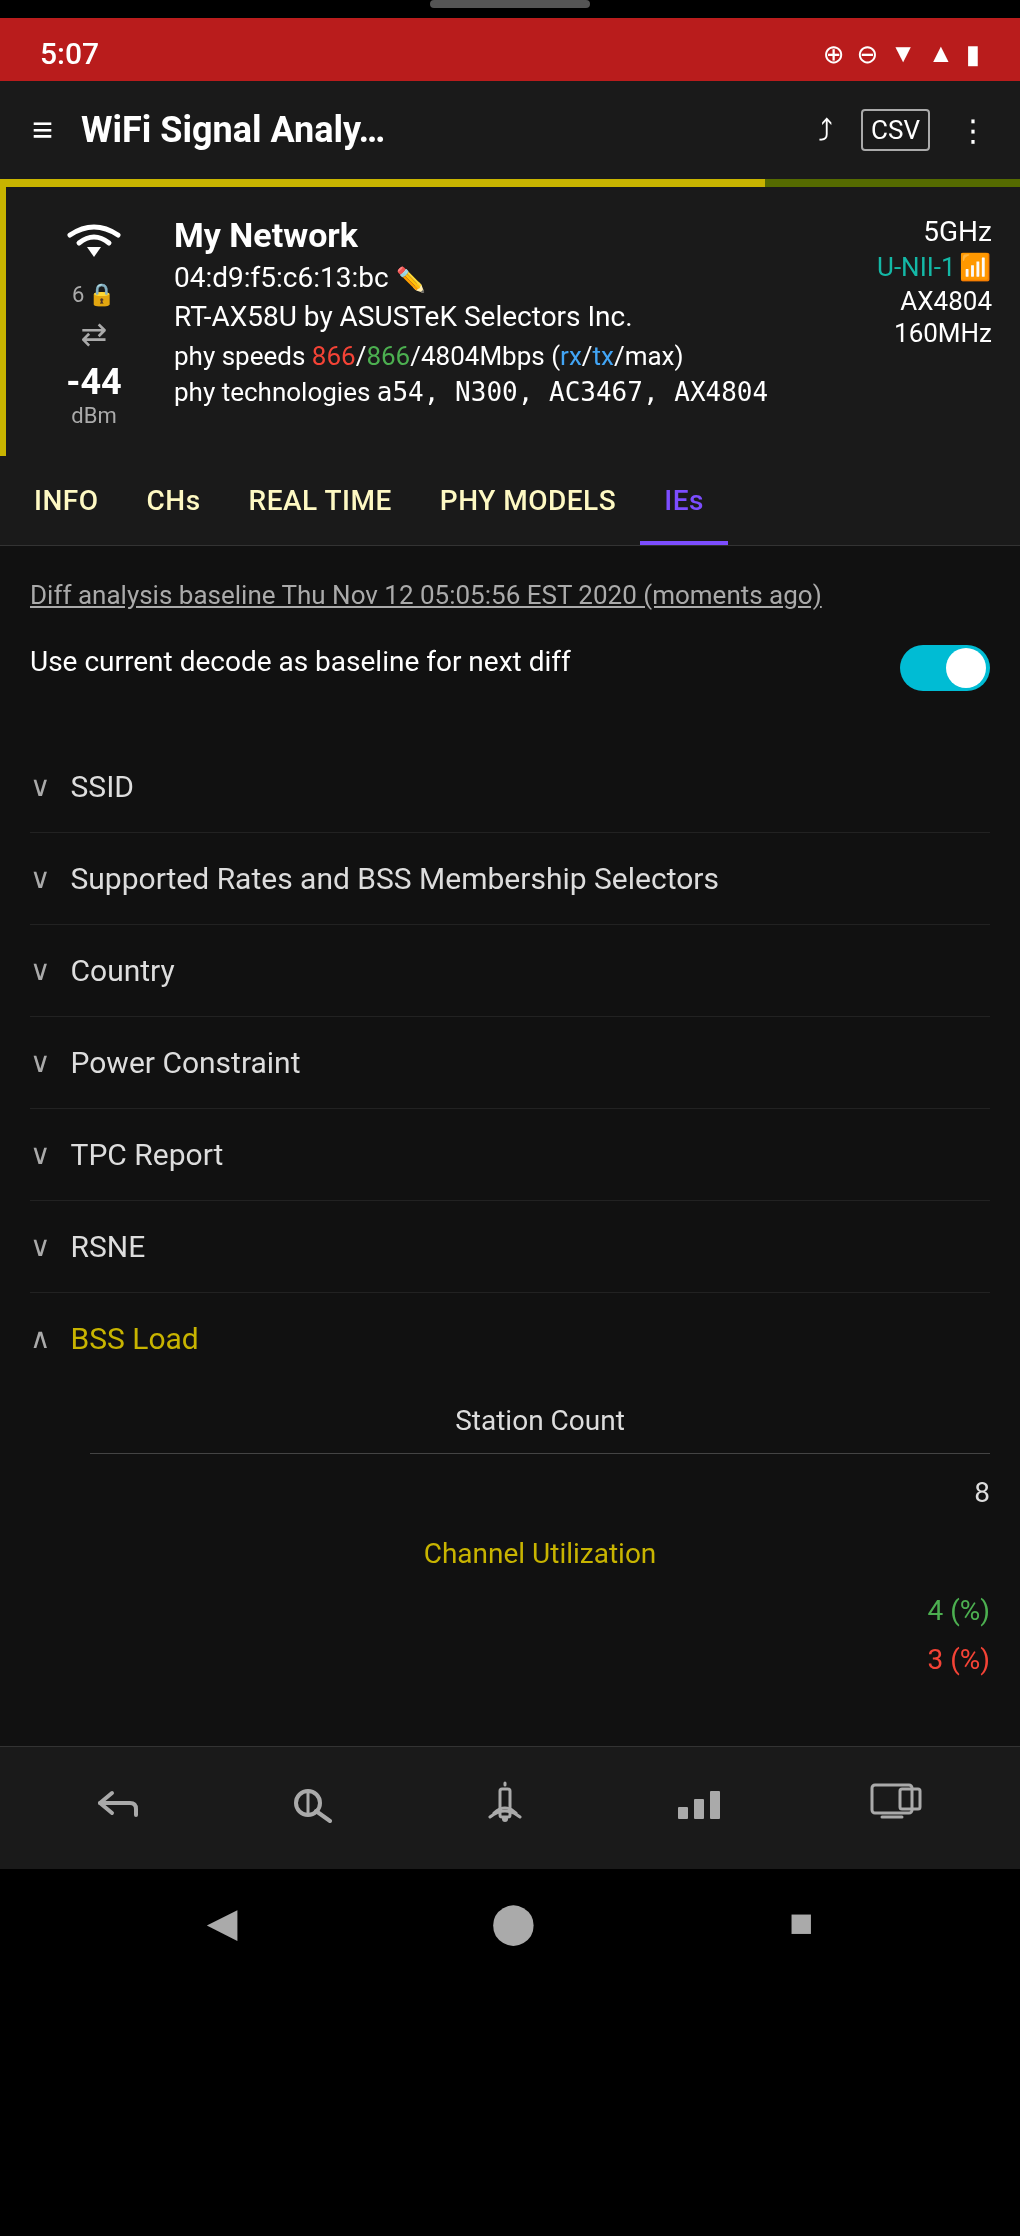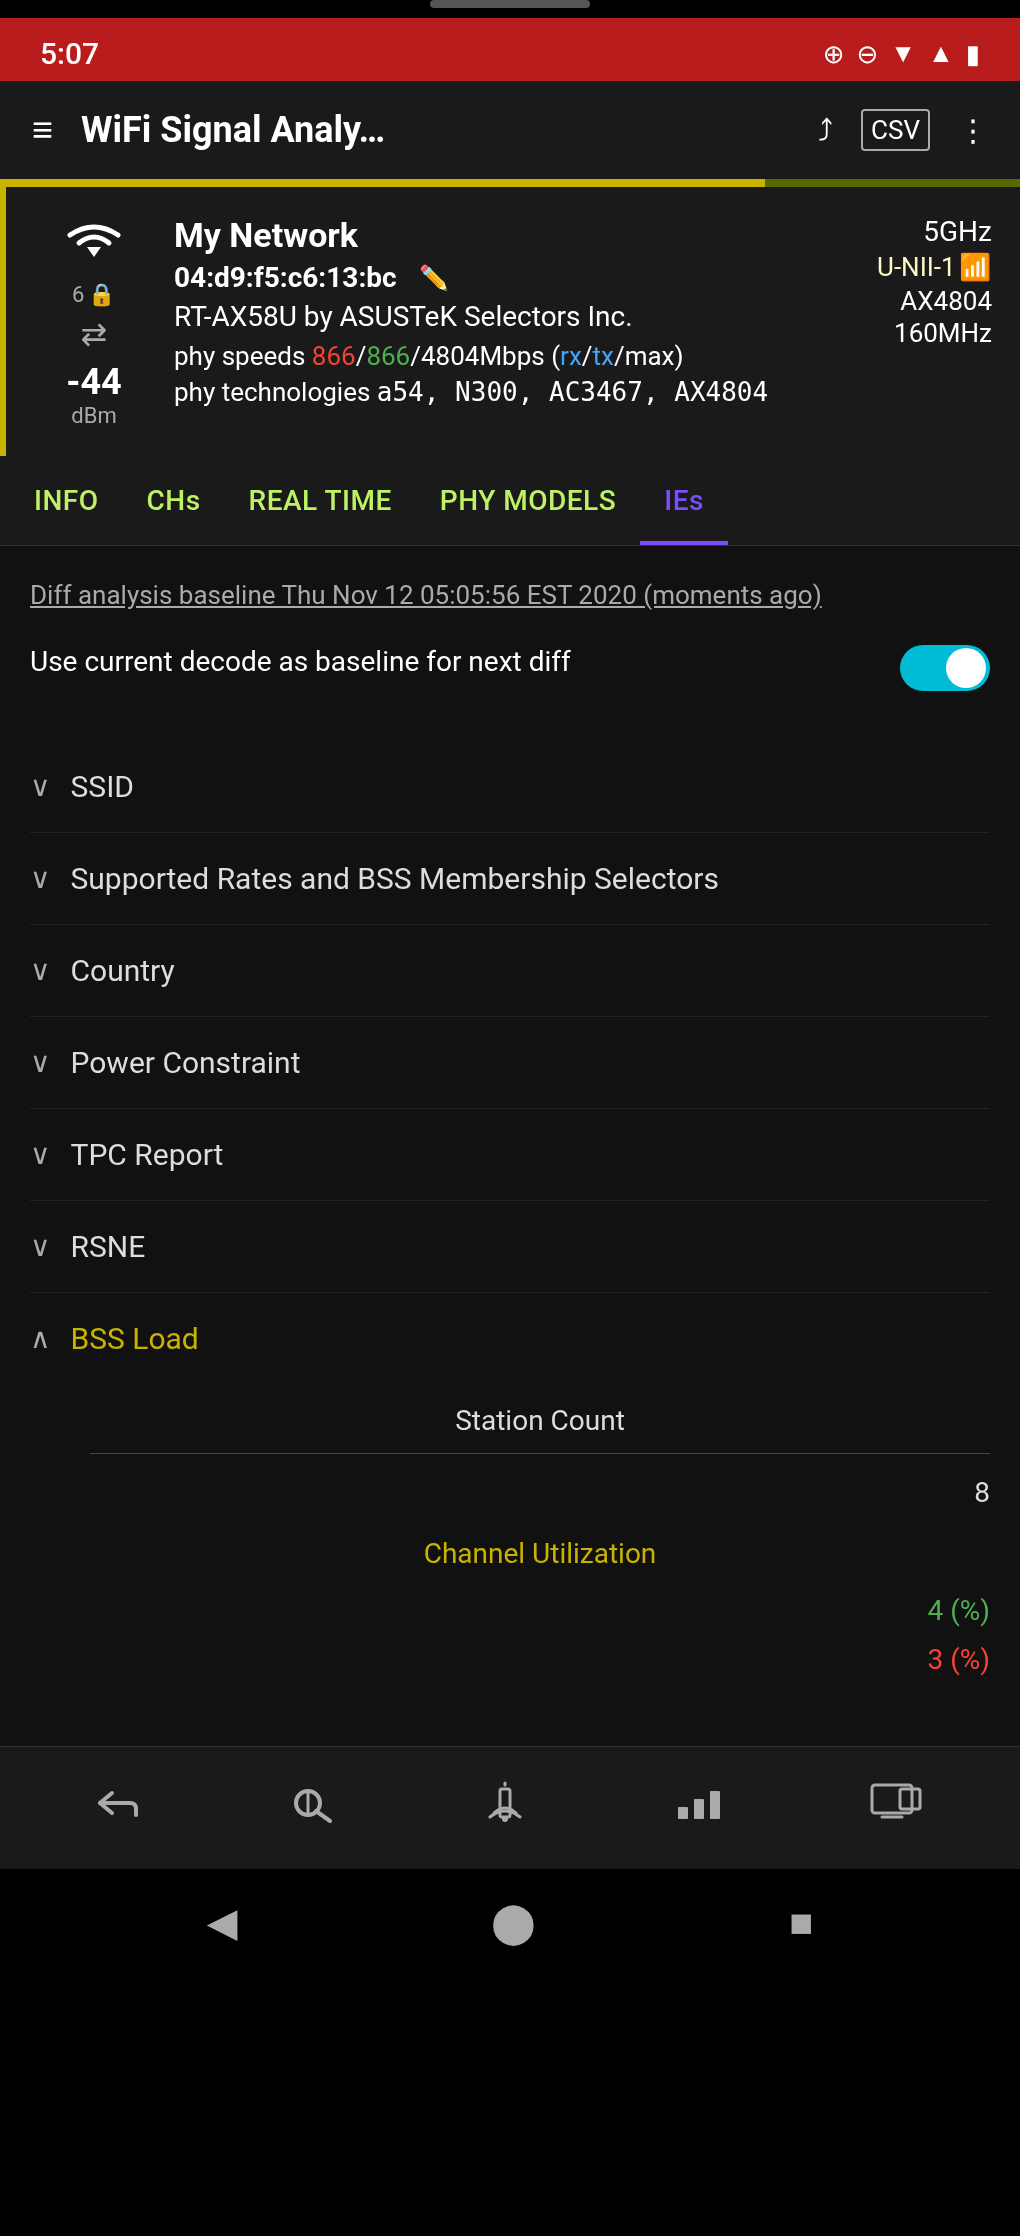--- a/index.html
+++ b/index.html
@@ -134,23 +134,22 @@
       font-size: 34px;
       font-weight: bold;
       color: #fff;
       margin-bottom: 6px;
     }
     .network-mac {
       font-size: 28px;
       color: #fff;
       margin-bottom: 6px;
       display: flex;
-      align-items: center;
-      gap: 23px;
-      font-weight: bold;
+      align-items: flex-end;
+      gap: 8px;
     }
     .edit-icon {
       color: #42a5f5;
       font-size: 24px;
     }
     .network-router {
       font-size: 28px;
       color: #fff;
       margin-bottom: 8px;
     }
@@ -175,21 +174,21 @@
       align-items: flex-end;
       min-width: 160px;
       font-size: 26px;
     }
     .freq-badge {
       color: #fff;
       font-size: 28px;
       margin-bottom: 4px;
     }
     .channel-link {
-      color: #fef9c3;
+      color: #14b8a6;
       font-size: 26px;
       display: flex;
       align-items: center;
       gap: 4px;
       margin-bottom: 4px;
     }
     .ax-badge {
       color: #fff;
       font-size: 26px;
       margin-bottom: 2px;
@@ -203,21 +202,21 @@
     .tabs {
       display: flex;
       background: #1a1a1a;
       border-bottom: 1px solid #333;
       padding: 0 10px;
     }
     .tab {
       padding: 28px 24px;
       font-size: 28px;
       font-weight: 500;
-      color: #bef264;
+      color: #fef9c3;
       cursor: pointer;
       position: relative;
       letter-spacing: 0.5px;
     }
     .tab.active {
       color: #7c4dff;
     }
     .tab.active::after {
       content: '';
       position: absolute;

